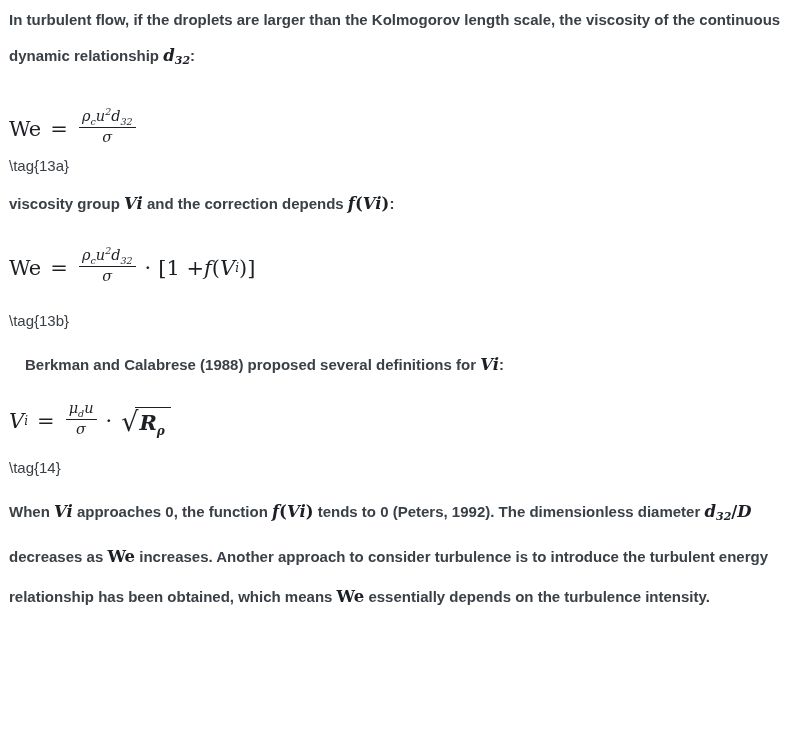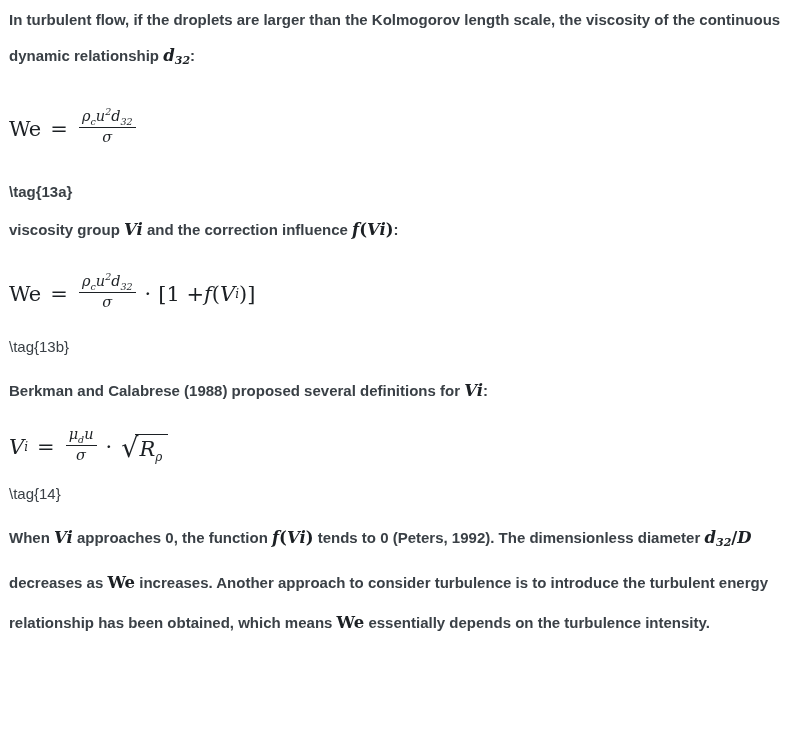--- a/index.html
+++ b/index.html
@@ -54,37 +54,37 @@
     margin: 0 2px;
     transform: translateY(-2px);
   }
   .frac .num { font-size: 14.5px; line-height: 1.2; padding: 0 3px 1px 3px; }
   .frac .den { font-size: 14.5px; line-height: 1.25; border-top: 1px solid #1c2024; width: 100%; text-align: center; }
   .frac sub { font-size: 9.5px; }
   .frac sup { font-size: 9.5px; }
 
   .sqrt { display: inline-flex; align-items: stretch; margin-left: 2px; }
   .sqrt-sign { font-size: 27px; font-style: normal; line-height: 1; align-self: flex-end; margin-right: -3px; }
-  .radicand { border-top: 1.5px solid #1c2024; padding: 2px 6px 0 4px; }
+  .radicand { border-top: 1.5px solid #1c2024; padding: 2px 6px 0 4px; font-weight: bold; }
 
   
   .tag {
     font-size: 15px;
     line-height: 17px;
     color: #3a4046;
     font-family: "Liberation Sans", sans-serif;
   }
 
   
   .mt-eq1  { margin-top: 28px; }
-  .mt-tag1 { margin-top: 32px; font-weight: bold; }
+  .mt-tag1 { margin-top: 6px; }
   .mt-p2   { margin-top: 12px; }
   .mt-eq2  { margin-top: 24px; }
   .mt-tag2 { margin-top: 22px; }
-  .mt-p3   { margin-top: 18px; }
+  .mt-p3   { margin-top: 18px; margin-left: 16px; }
   .mt-eq3  { margin-top: 14px; height: 48px; }
   .mt-tag3 { margin-top: 14px; }
   .mt-p4   { margin-top: 16px; }
 </style>
 </head>
 <body>
 
 <main class="doc">
 
   <div class="para">
@@ -97,21 +97,21 @@
       <span class="eq-rel">=</span>
       <span class="frac">
         <span class="num"><span class="it">ρ</span><sub>c</sub><span class="it">u</span><sup>2</sup><span class="it">d</span><sub>32</sub></span>
         <span class="den"><span class="it">σ</span></span>
       </span>
   </div>
 
   <div class="tag mt-tag1">\tag{13a}</div>
 
   <div class="para mt-p2">
-      <div class="line"><span class="seg-t">viscosity group </span><span class="seg-mi">Vi</span><span class="seg-t"> and the correction influence </span><span class="seg-mi">f</span><span class="seg-m">(</span><span class="seg-mi">Vi</span><span class="seg-m">)</span><span class="seg-t">:</span></div>
+      <div class="line"><span class="seg-t">viscosity group </span><span class="seg-mi">Vi</span><span class="seg-t"> and the correction depends </span><span class="seg-mi">f</span><span class="seg-m">(</span><span class="seg-mi">Vi</span><span class="seg-m">)</span><span class="seg-t">:</span></div>
     </div>
 
   <div class="equation mt-eq2">
     <span class="eq-mord">We</span>
       <span class="eq-rel">=</span>
       <span class="frac">
         <span class="num"><span class="it">ρ</span><sub>c</sub><span class="it">u</span><sup>2</sup><span class="it">d</span><sub>32</sub></span>
         <span class="den"><span class="it">σ</span></span>
       </span>
       <span class="eq-bin">·</span>

